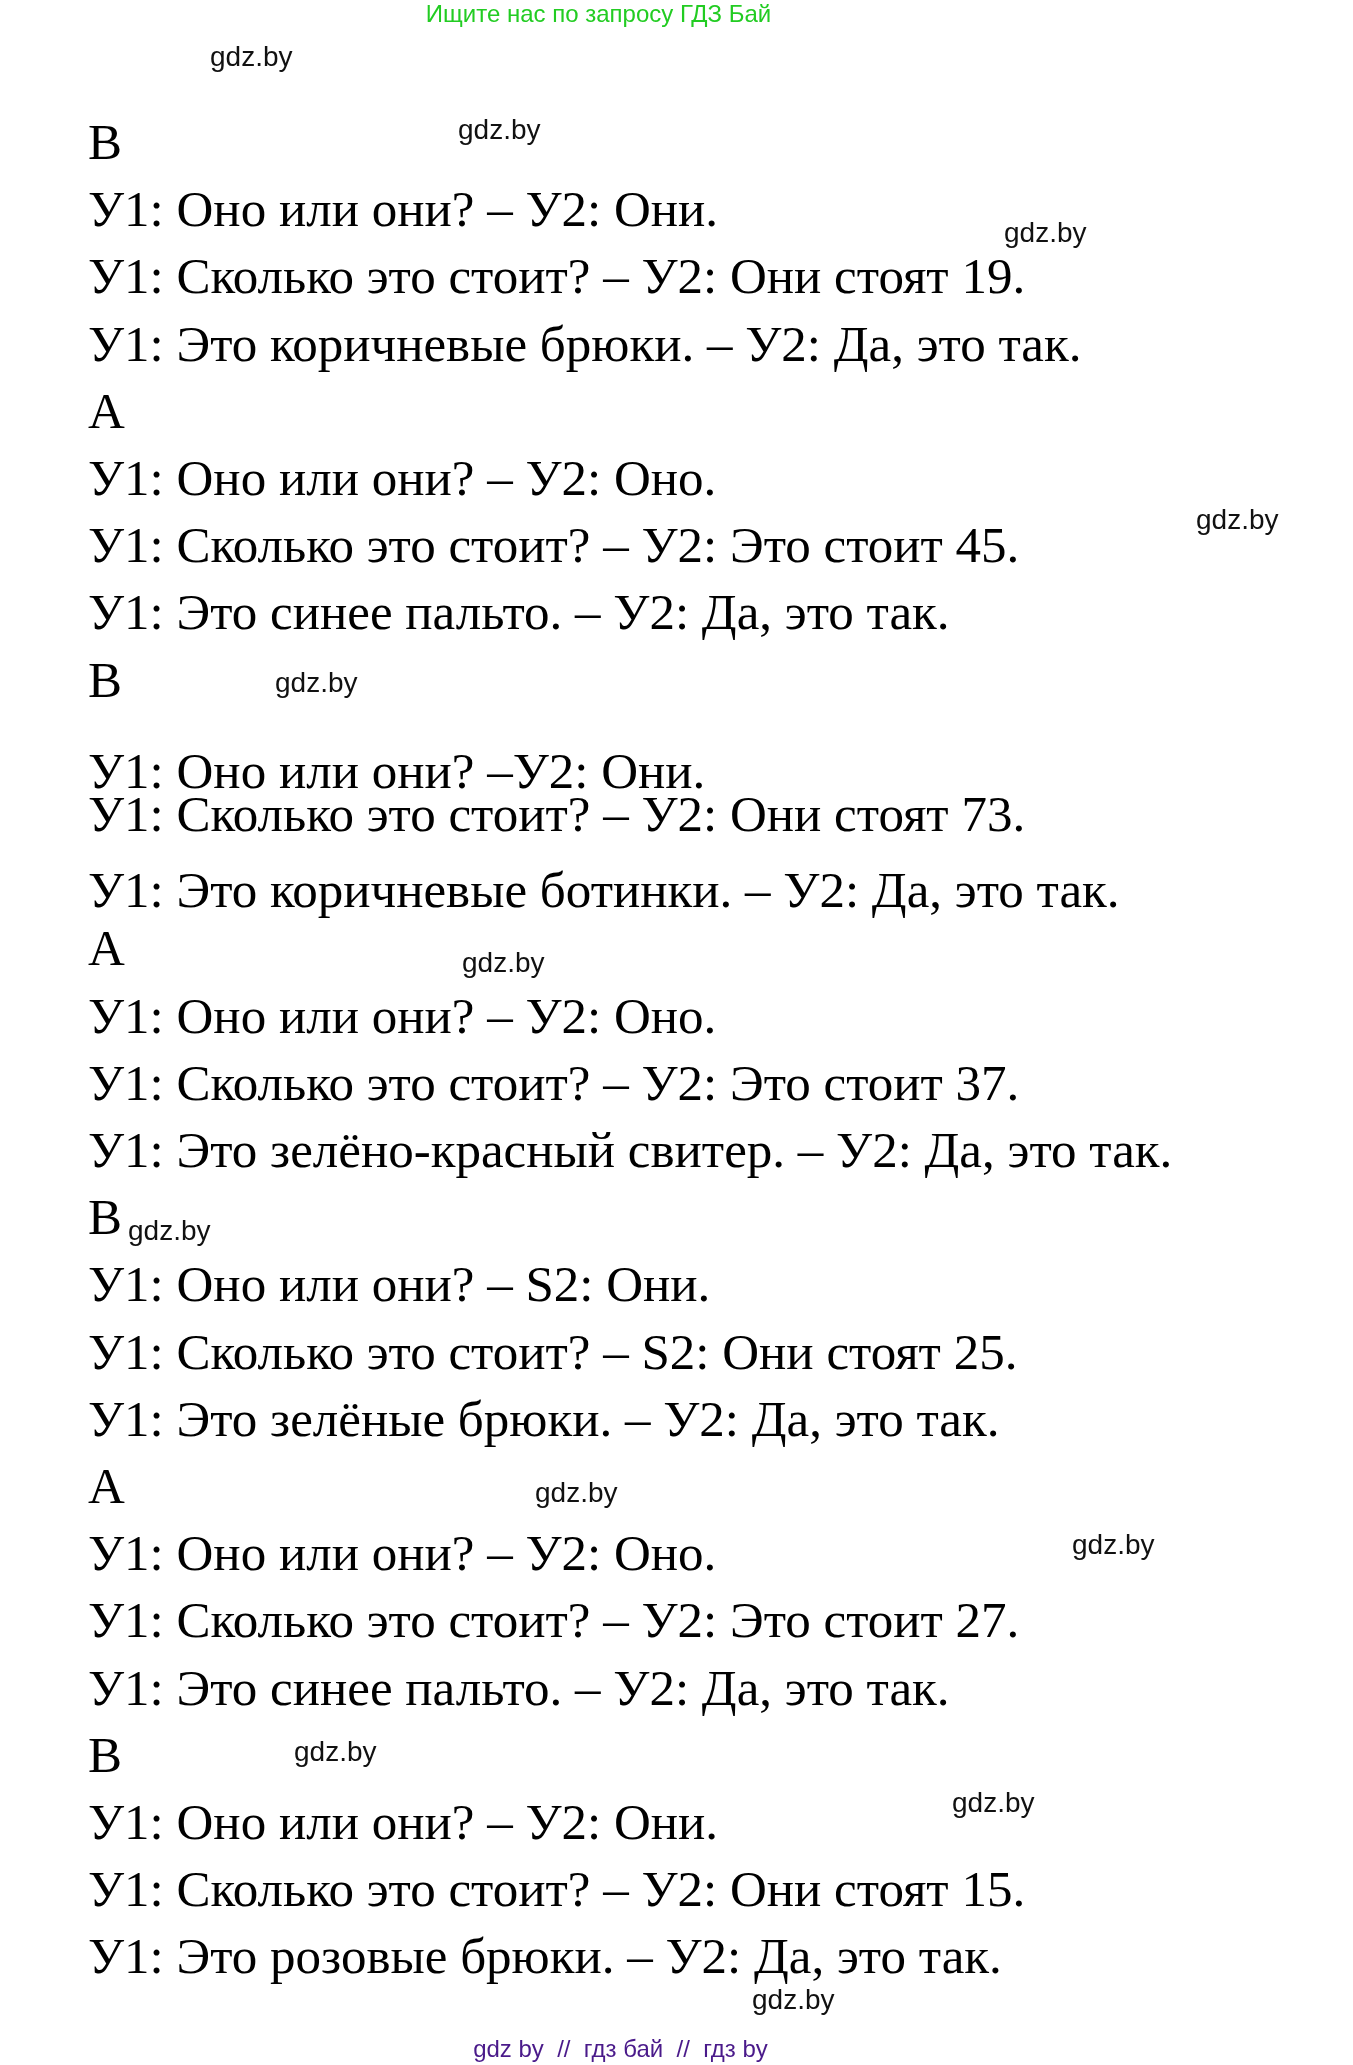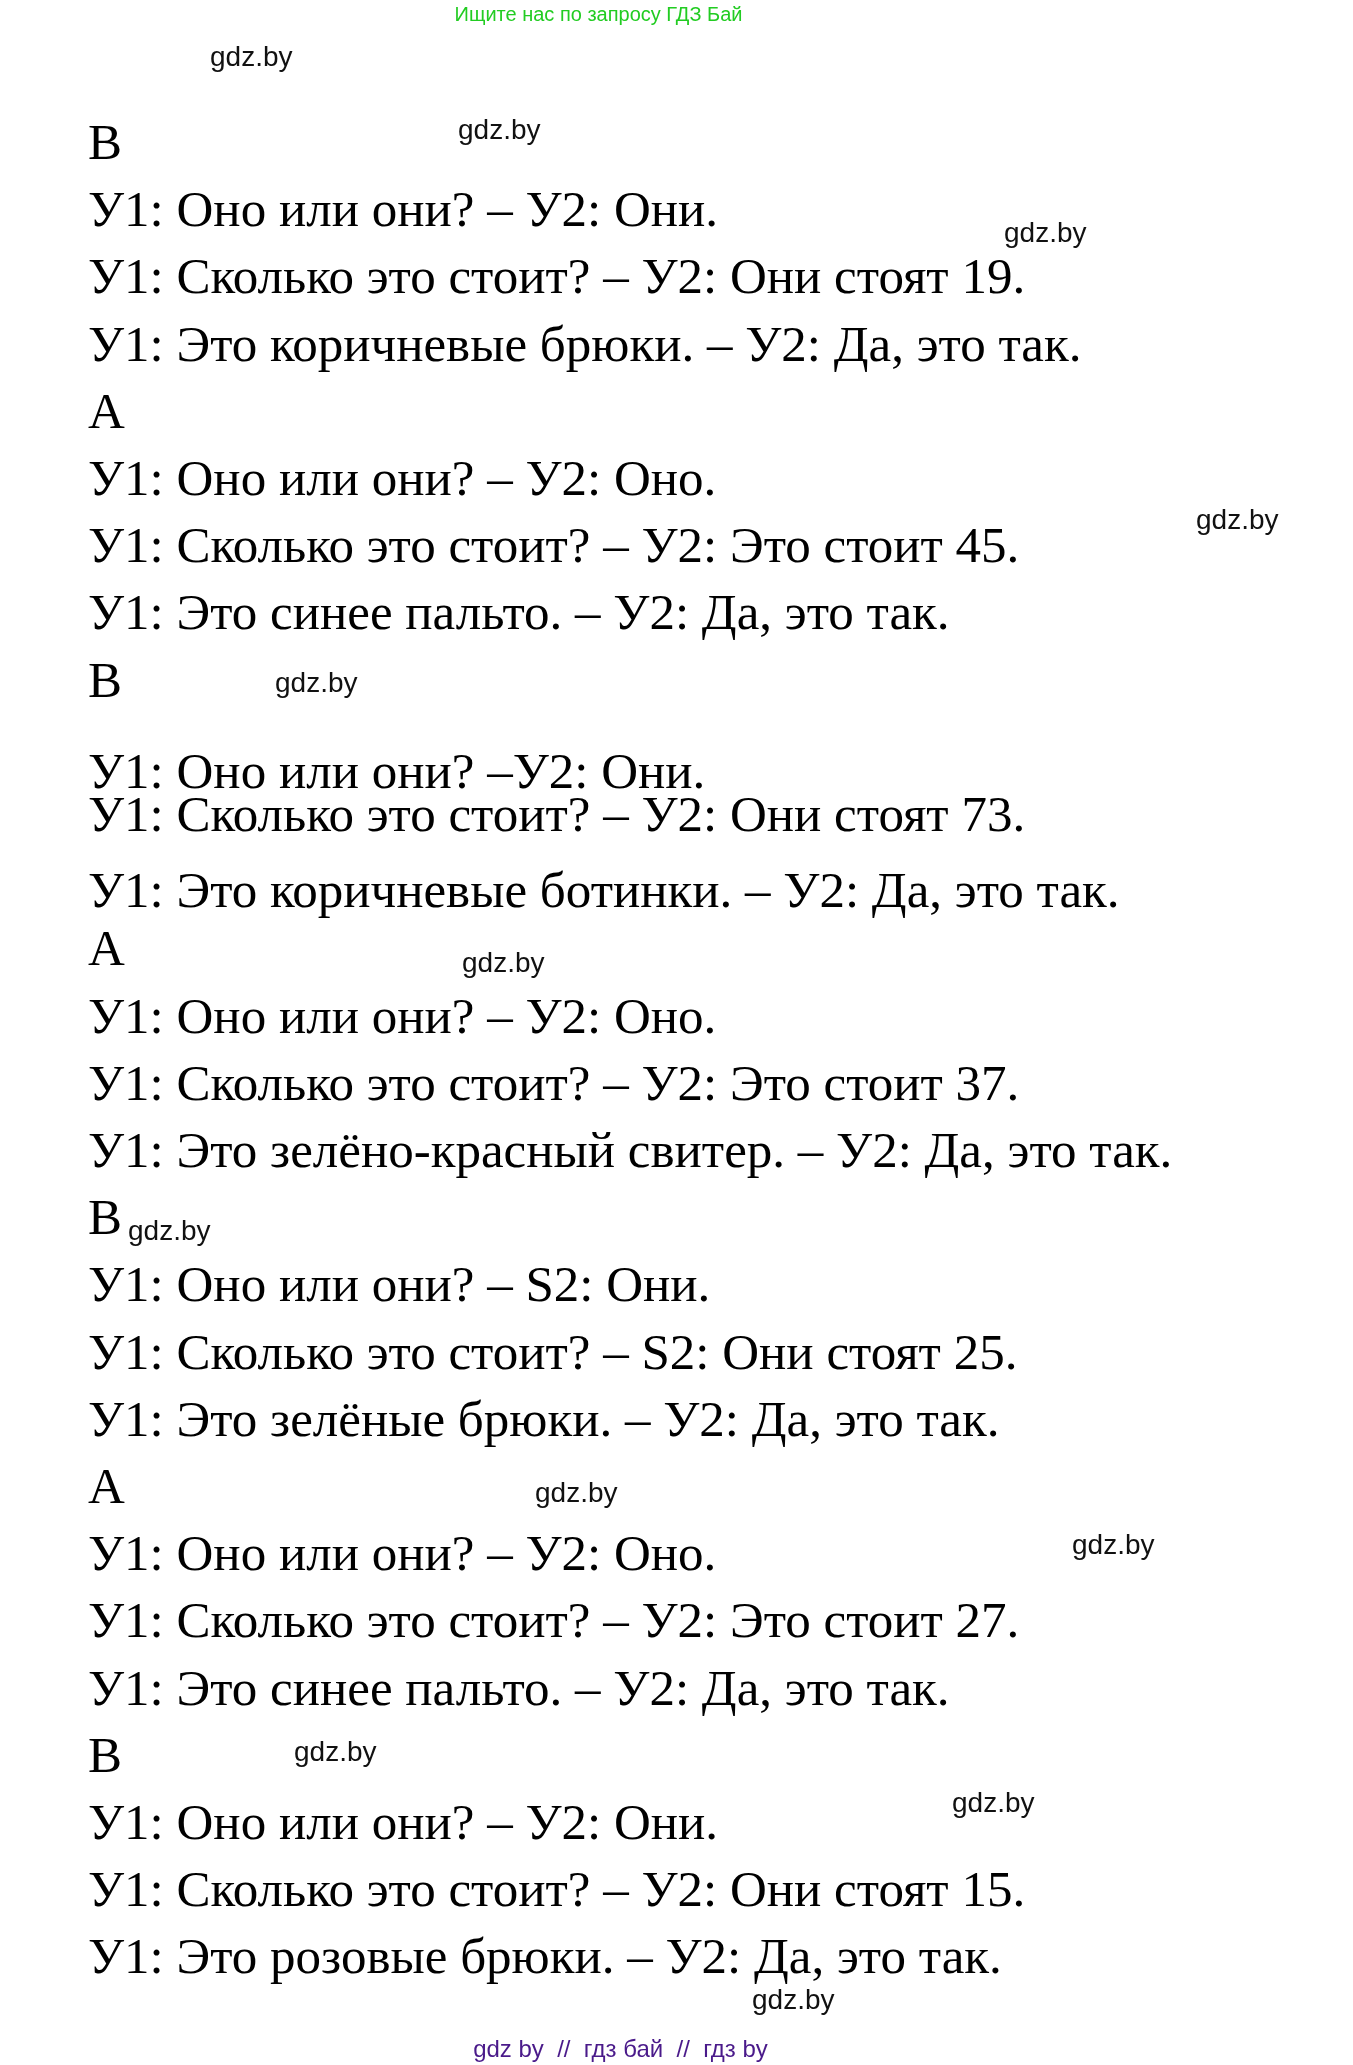--- a/index.html
+++ b/index.html
@@ -1,17 +1,17 @@
 <!DOCTYPE html>
 <html><head>
 <meta charset="utf-8">
 <style>
   html, body { margin:0; padding:0; background:#fff; }
   body { width:1353px; height:2065px; position:relative; overflow:hidden; }
-  .top-banner { position:absolute; top:0; left:0; width:1197px; text-align:center; font-family:"Liberation Sans", sans-serif; font-size:20px; color:#22cc22; line-height:28px; }
+  .top-banner { position:absolute; top:0; left:0; width:1197px; text-align:center; font-family:"Liberation Sans", sans-serif; font-size:24px; color:#22cc22; line-height:28px; }
   .footer { position:absolute; top:2035px; left:0; width:1241px; text-align:center; font-family:"Liberation Sans", sans-serif; font-size:24px; color:#4a1a8a; white-space:pre; }
   .wm { position:absolute; font-family:"Liberation Sans", sans-serif; font-size:28px; color:#111; line-height:30px; }
   .line { position:absolute; left:88px; font-family:"Liberation Serif", serif; font-size:51px; color:#000; line-height:60px; white-space:nowrap; }
 </style>
 </head>
 <body>
 
 <div class="top-banner">Ищите нас по запросу ГДЗ Бай</div>
 <div id="wm-layer">
     <div class="wm" style="left: 210px; top: 42px;">gdz.by</div>

